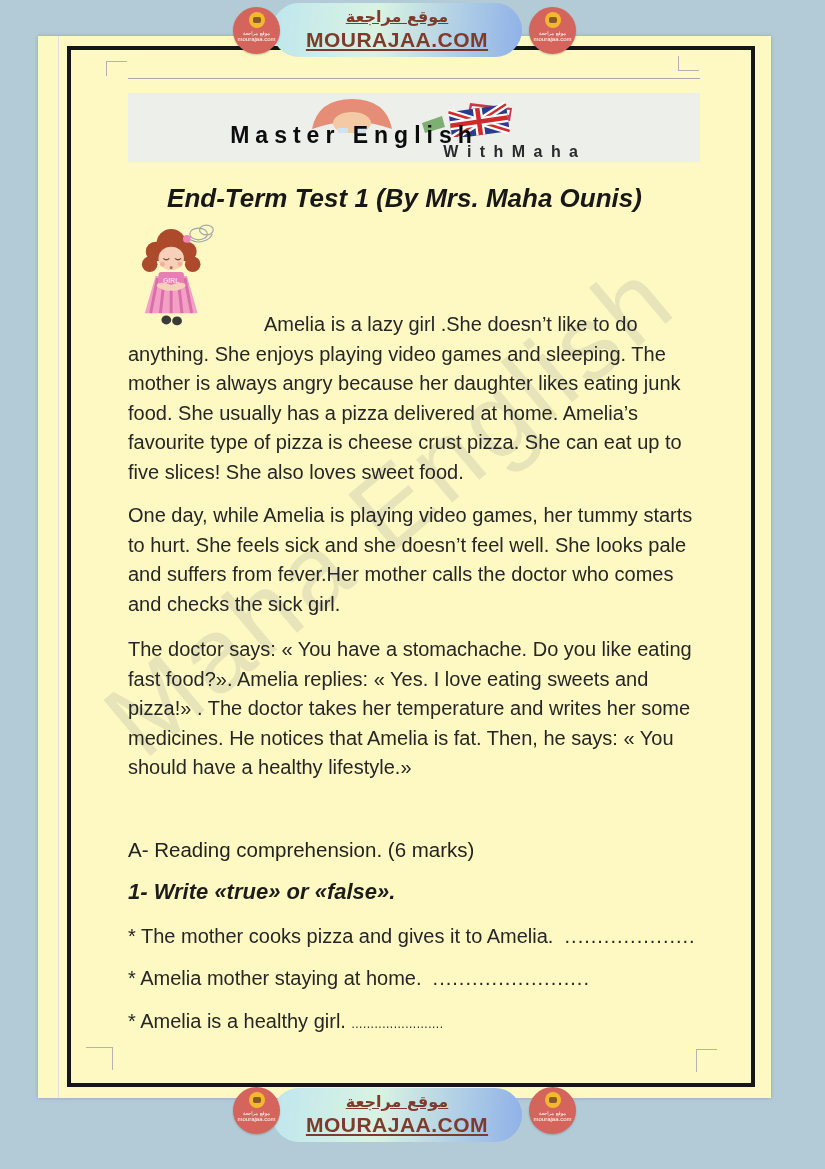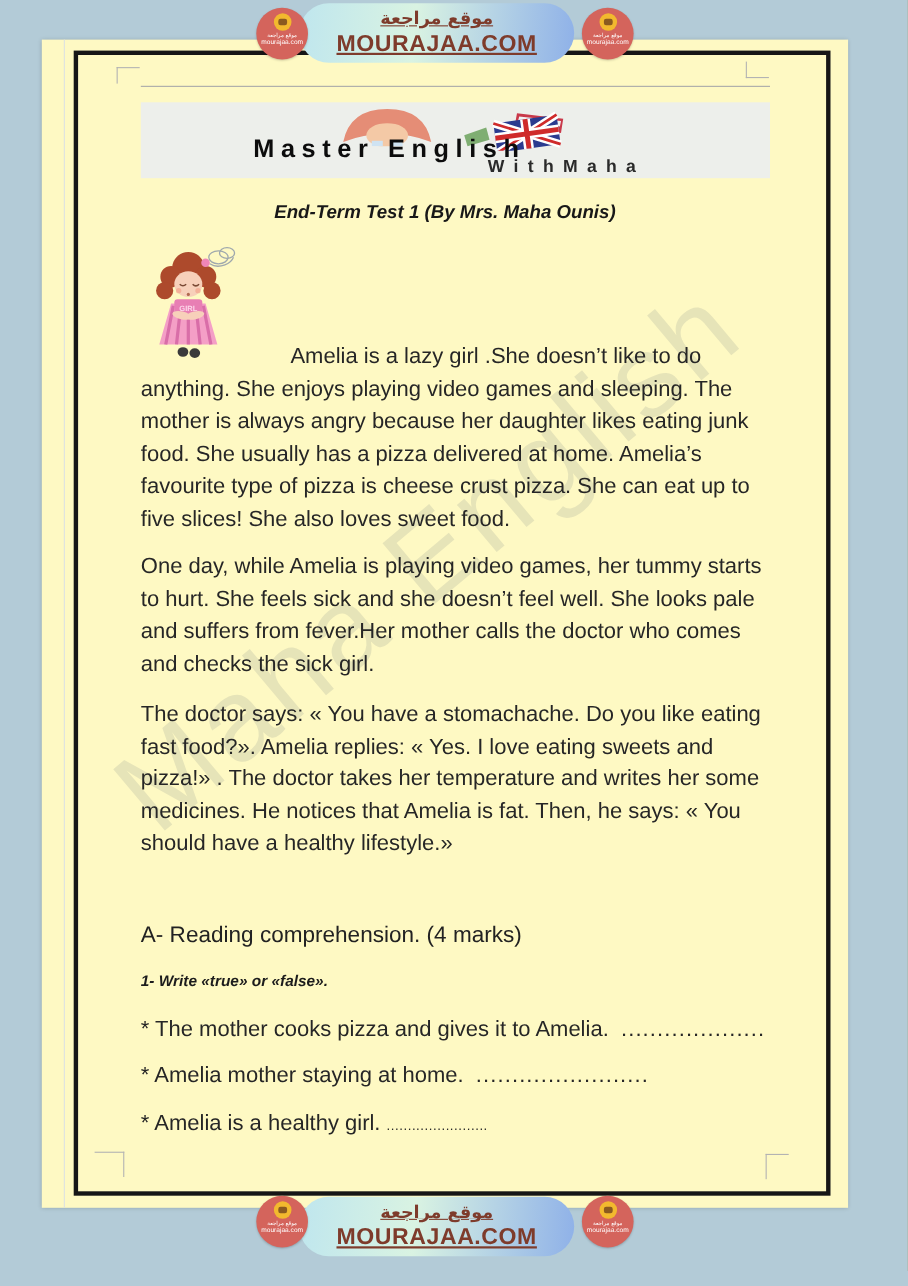--- a/index.html
+++ b/index.html
@@ -37,35 +37,35 @@
     font-size:23px;font-weight:bold;color:#0c0c0c;letter-spacing:6px;white-space:nowrap;
   }
   .cb-line2{
     position:absolute;left:0;top:31px;width:452px;text-align:right;
     font-size:16px;font-weight:600;color:#2a2a2a;letter-spacing:2px;white-space:nowrap;margin-top:19px;
   }
 
   
   .doc-title{
     position:absolute;left:0;top:147px;width:733px;text-align:center;
-    font-size:17px;font-weight:bold;font-style:italic;color:#181818;
+    font-size:26px;font-weight:bold;font-style:italic;color:#181818;
   }
   .girl{position:absolute;left:98px;top:186px;}
   .watermark{
     position:absolute;left:118px;top:628px;height:112px;line-height:112px;
     transform:rotate(-40deg);transform-origin:0 100%;
     font-size:106px;letter-spacing:5px;color:#6e7a80;opacity:.16;
     white-space:nowrap;pointer-events:none;
   }
   .content{position:absolute;left:90px;top:274px;width:584px;color:#262626;}
   .content p{margin:0 0 14px;font-size:20px;line-height:29.5px;}
   .content p.indent{text-indent:136px;}
   .content p.p3{margin-top:16px;}
   .sec-heading{margin-top:52px;font-size:20.5px;line-height:29px;color:#222;}
-  .ex-heading{margin-top:13px;font-size:14px;line-height:29px;font-weight:bold;font-style:italic;color:#1c1c1c;}
+  .ex-heading{margin-top:13px;font-size:22px;line-height:29px;font-weight:bold;font-style:italic;color:#1c1c1c;}
   .stmt{font-size:20px;line-height:29.5px;color:#262626;}
   .stmt.s1{margin-top:16px;}
   .stmt.s2,.stmt.s3{margin-top:13px;}
   .dots{letter-spacing:1px;}
   .stmt.s3 .dots{font-size:12px;letter-spacing:.5px;}
 
   
   .pill{
     position:absolute;left:272px;width:250px;height:54px;border-radius:28px;
     background:linear-gradient(95deg,#bfe6ee 0%,#d9f3e2 42%,#8fb1e8 100%);
@@ -167,21 +167,21 @@
       </svg>
     </span>
 
     <div class="watermark">Maha English</div>
 
     <div class="content">
       <p class="indent">Amelia is a lazy girl .She doesn’t like to do anything. She enjoys playing video games and sleeping. The mother is always angry because her daughter likes eating junk food. She usually has a pizza delivered at home. Amelia’s favourite type of pizza is cheese crust pizza. She can eat up to five slices! She also loves sweet food.</p>
       <p>One day, while Amelia is playing video games, her tummy starts to hurt. She feels sick and she doesn’t feel well. She looks pale and suffers from fever.Her mother calls the doctor who comes and checks the sick girl.</p>
       <p class="p3">The doctor says: « You have a stomachache. Do you like eating fast food?». Amelia replies: « Yes. I love eating sweets and pizza!» . The doctor takes her temperature and writes her some medicines. He notices that Amelia is fat. Then, he says: « You should have a healthy lifestyle.»</p>
 
-      <div class="sec-heading">A- Reading comprehension. (4 marks)</div>
+      <div class="sec-heading">A- Reading comprehension. (6 marks)</div>
       <div class="ex-heading">1- Write «true» or «false».</div>
 
       <div class="stmt s1">
         <span>* The mother cooks pizza and gives it to Amelia.</span>&nbsp;&nbsp;<span class="dots">....................</span>
       </div>
       <div class="stmt s2">
         <span>* Amelia mother staying at home.</span>&nbsp;&nbsp;<span class="dots">........................</span>
       </div>
       <div class="stmt s3">
         <span>* Amelia is a healthy girl.</span>&nbsp;<span class="dots">........................</span>

